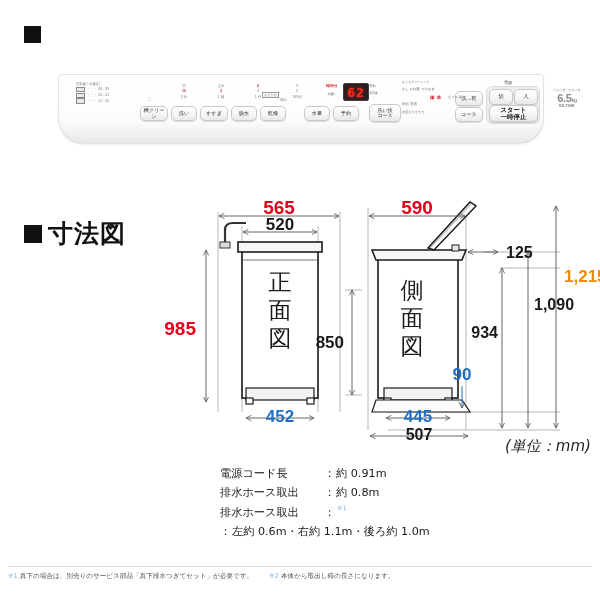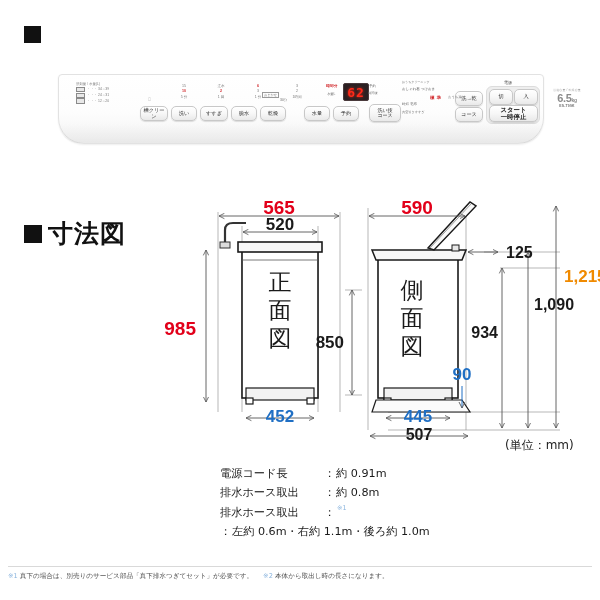--- a/index.html
+++ b/index.html
@@ -112,40 +112,41 @@
   svg{display:block;}
   .dimtxt{font-family:"Liberation Sans","DejaVu Sans",sans-serif;font-weight:bold;}
   .t-red{fill:#e2001a;}
   .t-blk{fill:#1a1a1a;}
   .t-org{fill:#f08a00;}
   .t-blu{fill:#1f6fc4;}
   .viewlabel{font-family:"DejaVu Sans","Liberation Sans",sans-serif;font-size:23px;fill:#1a1a1a;}
 
   .unit{
     position:absolute;
-    font-size:12px;color:#222;
+    font-size:15px;color:#222;
     font-family:"DejaVu Sans","Liberation Sans",sans-serif;
+    font-style:italic;
   }
 
   
   .specs{
     position:absolute;left:213px;top:464px;
     font-family:"DejaVu Sans","Liberation Sans",sans-serif;
     font-size:11.2px;color:#1a1a1a;line-height:1.72;
   }
   .specs .srow{display:flex;margin-left:7px;}
   .specs .k{width:104px;flex:0 0 104px;}
   .specs .sep{width:12px;flex:0 0 12px;}
   .sup{font-size:6.5px;color:#8ab4de;vertical-align:super;margin-left:1px;}
 
   .foot{
     position:absolute;left:8px;top:572px;width:584px;
     font-family:"DejaVu Sans","Liberation Sans",sans-serif;
     font-size:6.6px;color:#4d4d4d;
-    display:flex;gap:10px;align-items:baseline;
+    display:flex;gap:16px;align-items:baseline;
   }
   .foot .mk{color:#8ab4de;}
   .divider{position:absolute;left:8px;right:8px;top:566px;height:1px;background:#d9d9d9;}
 </style>
 </head>
 <body>
 
 <div class="page">
 
   <div class="sec-head" style="left:24px;top:26px;font-size:23px;">

